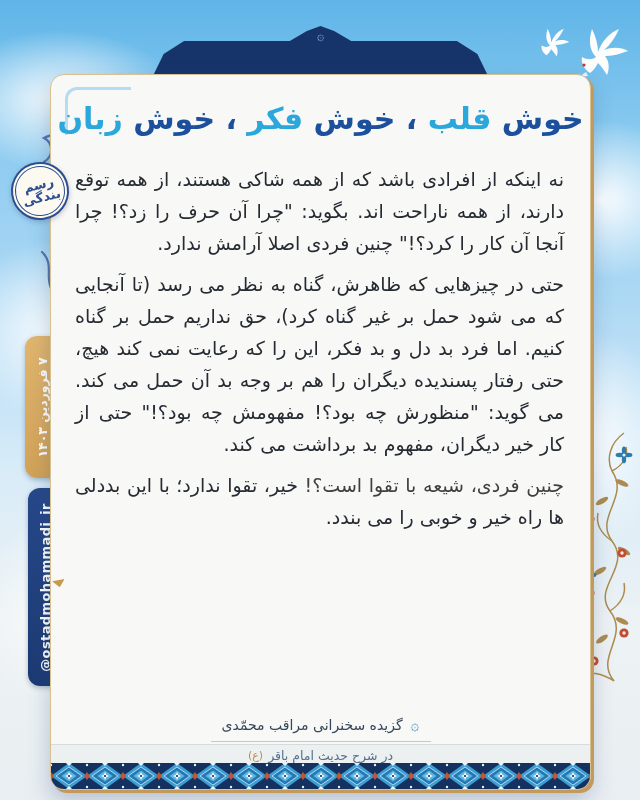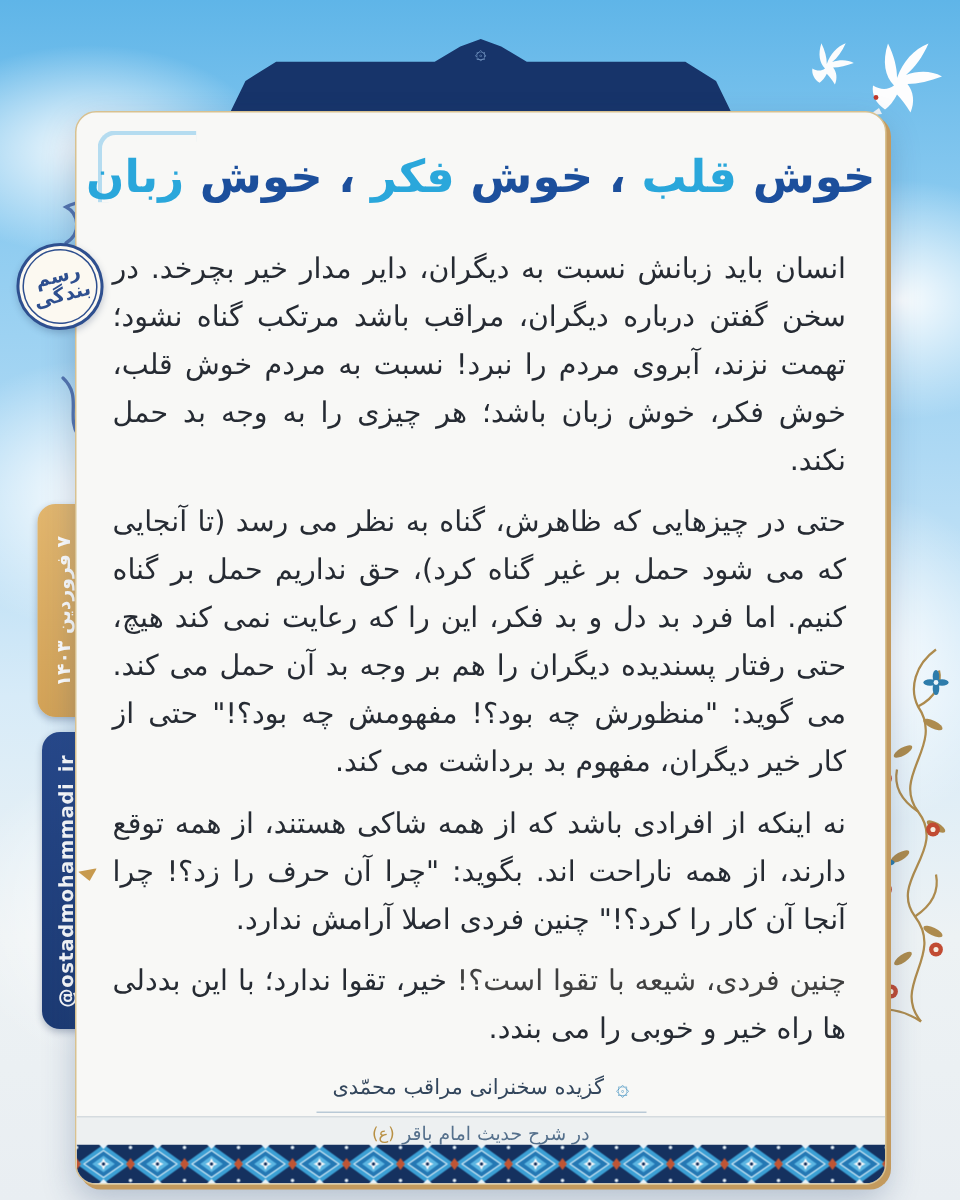--- a/index.html
+++ b/index.html
@@ -185,23 +185,22 @@
   </div>
 
   <div class="card">
     <div class="bracket"></div>
 
     <h1 class="title">
       <span class="td">خوش </span><span class="tl">قلب</span><span class="td"> ، خوش </span><span class="tl">فکر</span><span class="td"> ، خوش </span><span class="tl">زبان</span>
     </h1>
 
     <div class="body-text">
-      <p>انسان باید زبانش نسبت به دیگران، دایر مدار خیر بچرخد. در سخن گفتن درباره دیگران، مراقب باشد مرتکب گناه نشود؛ تهمت نزند، آبروی مردم را نبرد! نسبت به مردم خوش قلب، خوش فکر، خوش زبان باشد؛ هر چیزی را به وجه بد حمل نکند.</p>
+      <p>نه اینکه از افرادی باشد که از همه شاکی هستند، از همه توقع دارند، از همه ناراحت اند. بگوید: "چرا آن حرف را زد؟! چرا آنجا آن کار را کرد؟!" چنین فردی اصلا آرامش ندارد.</p>
       <p>حتی در چیزهایی که ظاهرش، گناه به نظر می رسد (تا آنجایی که می شود حمل بر غیر گناه کرد)، حق نداریم حمل بر گناه کنیم. اما فرد بد دل و بد فکر، این را که رعایت نمی کند هیچ، حتی رفتار پسندیده دیگران را هم بر وجه بد آن حمل می کند. می گوید: "منظورش چه بود؟! مفهومش چه بود؟!" حتی از کار خیر دیگران، مفهوم بد برداشت می کند.</p>
-      <p>نه اینکه از افرادی باشد که از همه شاکی هستند، از همه توقع دارند، از همه ناراحت اند. بگوید: "چرا آن حرف را زد؟! چرا آنجا آن کار را کرد؟!" چنین فردی اصلا آرامش ندارد.</p>
       <p><span class="red">چنین فردی، شیعه با تقوا است؟!</span><span> خیر، تقوا ندارد؛ با این بددلی ها راه خیر و خوبی را می بندد.</span></p>
     </div>
 
     <div class="source-row">
       <span class="orn">۞</span>
       <span>گزیده سخنرانی مراقب محمّدی</span>
     </div>
     <div class="divider"></div>
 
     <div class="detail-band">

